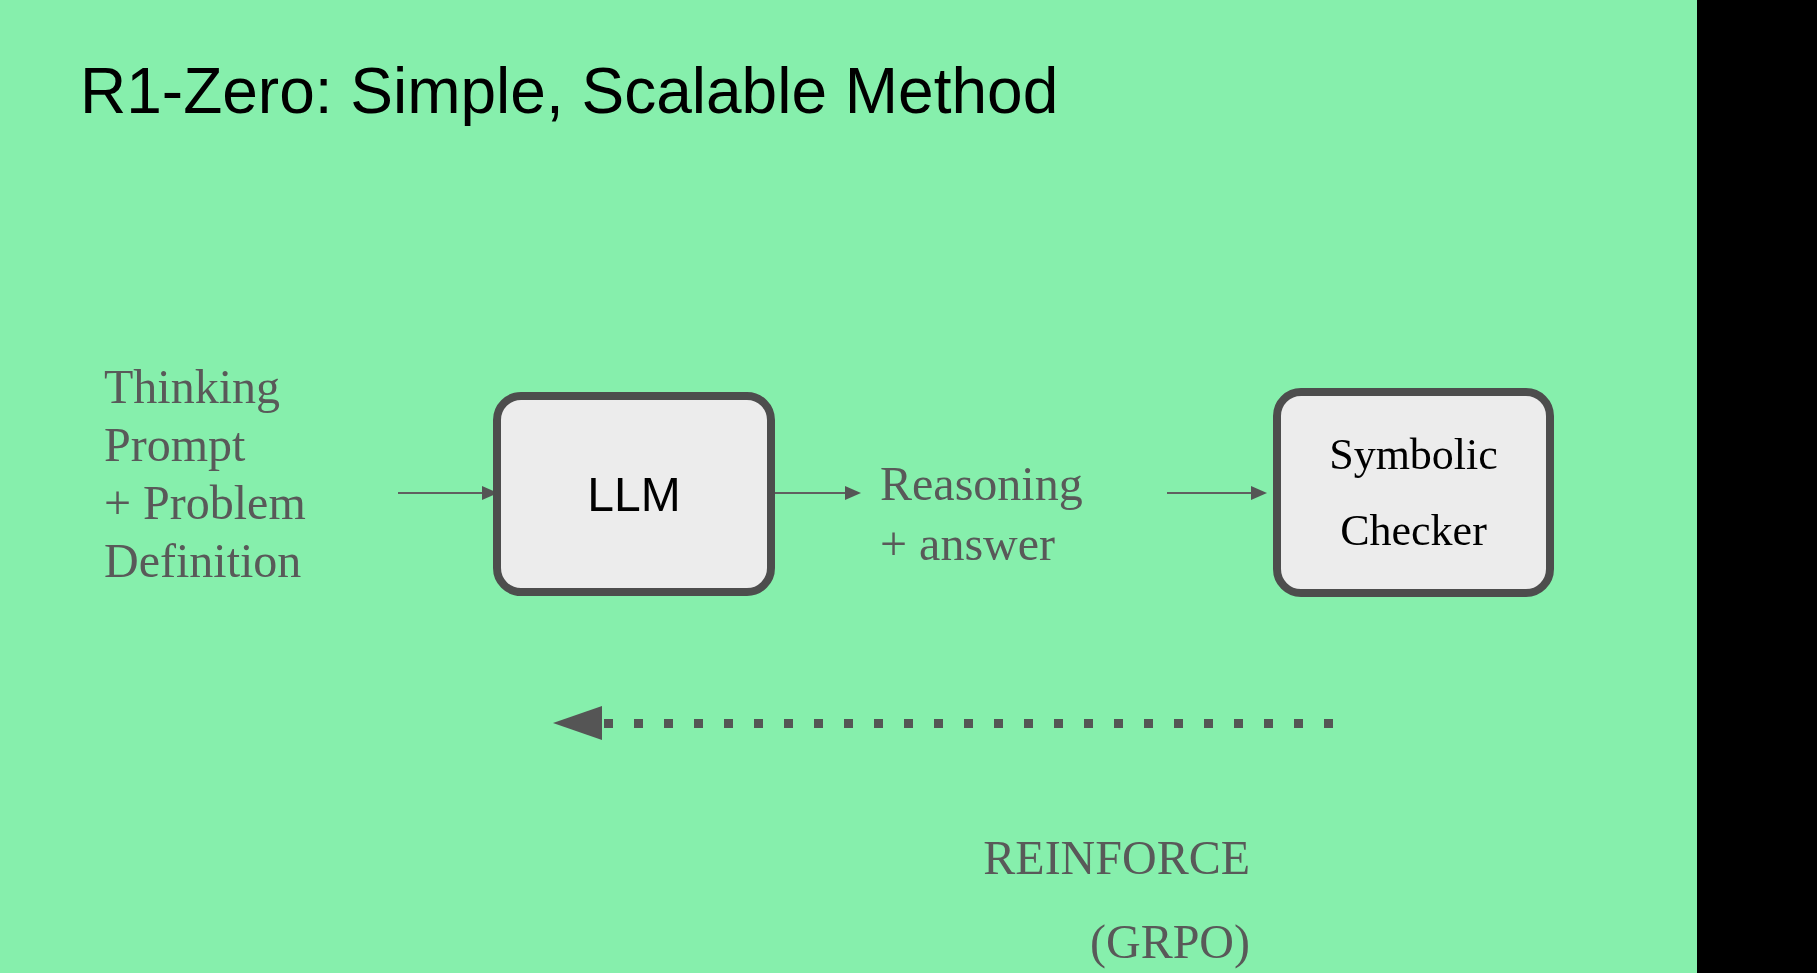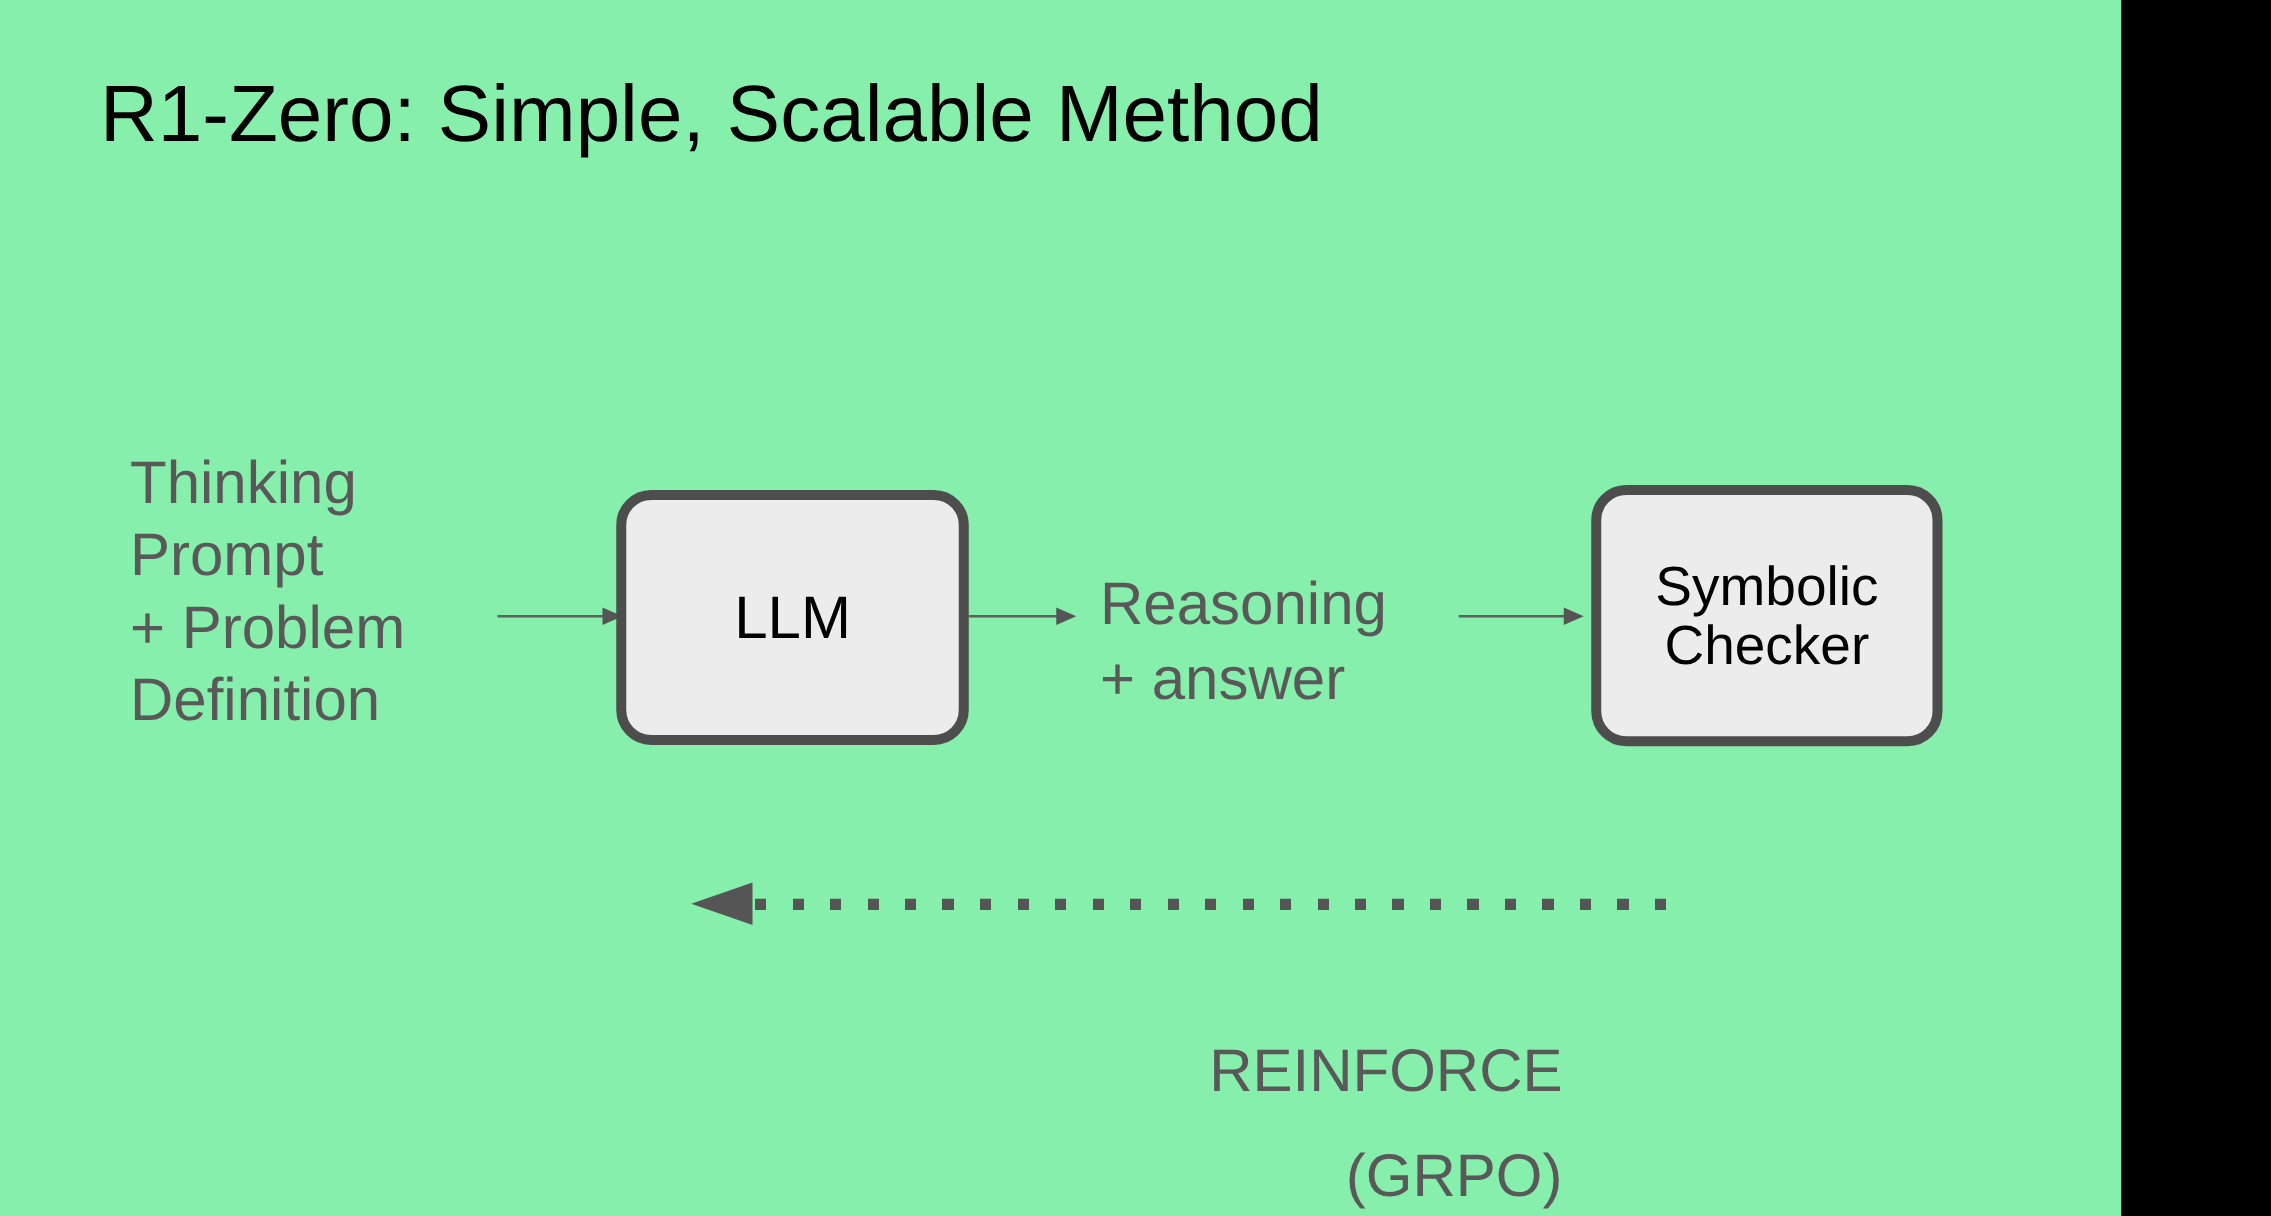--- a/index.html
+++ b/index.html
@@ -24,21 +24,21 @@
   }
   .title {
     position: absolute;
     left: 80px;
     top: 56px;
     font-size: 64px;
     line-height: 70px;
     color: #000000;
     white-space: nowrap;
   }
-  .multiline { white-space: pre-line; }
+  .multiline { white-space: pre-line; font-family: Liberation Serif, serif; }
   .gray-label {
     color: #595959;
     font-size: 48px;
   }
   .input-label {
     position: absolute;
     left: 104px;
     top: 358px;
     line-height: 58px;
   }
@@ -75,21 +75,21 @@
     width: 282px;
     height: 204px;
     font-size: 48px;
   }
   .checker-box {
     left: 1273px;
     top: 388px;
     width: 281px;
     height: 209px;
     font-size: 44px;
-    line-height: 47px;
+    line-height: 76px;
   }
   .arrow-shaft {
     position: absolute;
     height: 2px;
     background: #606060;
   }
   .arrow-head-right {
     position: absolute;
     width: 0;
     height: 0;

